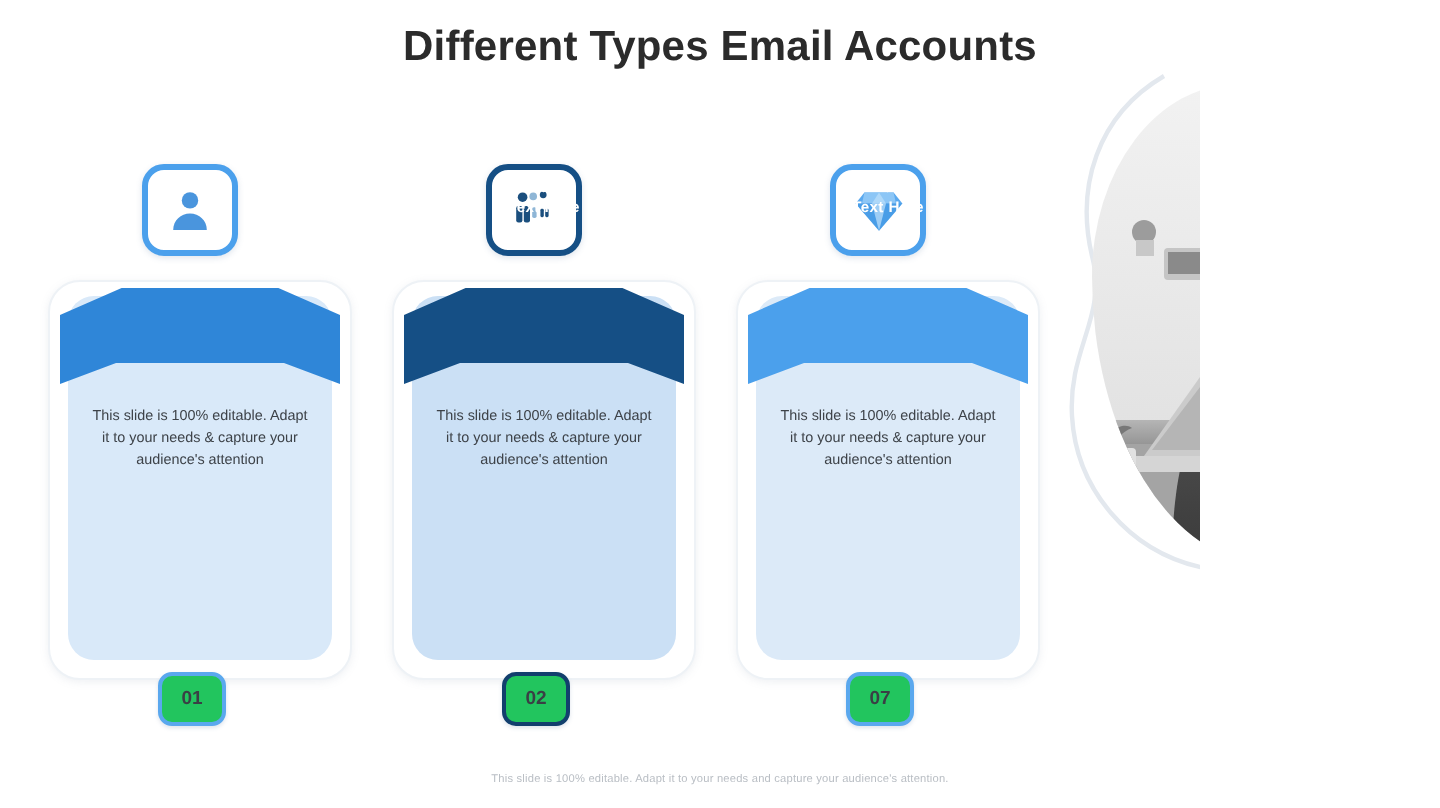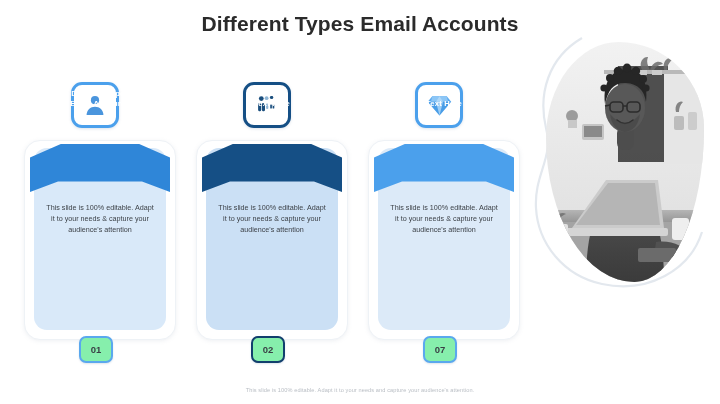--- a/index.html
+++ b/index.html
@@ -11,21 +11,21 @@
   }
 
   body {
     font-family: "Liberation Sans", sans-serif;
     background: #ffffff;
     position: relative;
   }
 
   .slide {
     position: relative;
-    width: 720px;
+    width: 600px;
     height: 404px;
     background: #ffffff;
     overflow: hidden;
   }
 
   
   .slide-title {
     position: absolute;
     top: 12px;
     left: 0;
@@ -142,21 +142,21 @@
   .icon-box svg { display: block; }
 
   
   .num-badge {
     position: absolute;
     left: 55px;
     top: 258px;
     width: 34px;
     height: 27px;
     border-radius: 7px;
-    background: #86efac;
+    background: #22c55e;
     border: 2px solid #5aa8ee;
     display: flex;
     align-items: center;
     justify-content: center;
     font-size: 9.5px;
     font-weight: 700;
     color: #3a3f45;
     box-shadow: 0 1px 2px rgba(90,120,160,0.2);
   }
   .card-2 .num-badge { border-color: #123f6d; }
@@ -223,22 +223,20 @@
         </span>
       </div>
 
       <div class="card-shell"></div>
 
       <div class="card-body">
         <div class="card-text">This slide is 100% editable. Adapt it to your needs &amp; capture your audience's attention</div>
       </div>
 
       <div class="banner"></div>
-      <div class="banner-label">Different Types
-Email Accounts</div>
 
       <div class="num-badge">01</div>
     </div>
 
     <div class="card card-2">
 
       <div class="icon-box">
         <span>
           <svg width="24" height="24" viewBox="0 0 24 24">
             <circle cx="6.3" cy="5.6" r="2.4" fill="#1b4f7e"></circle>

